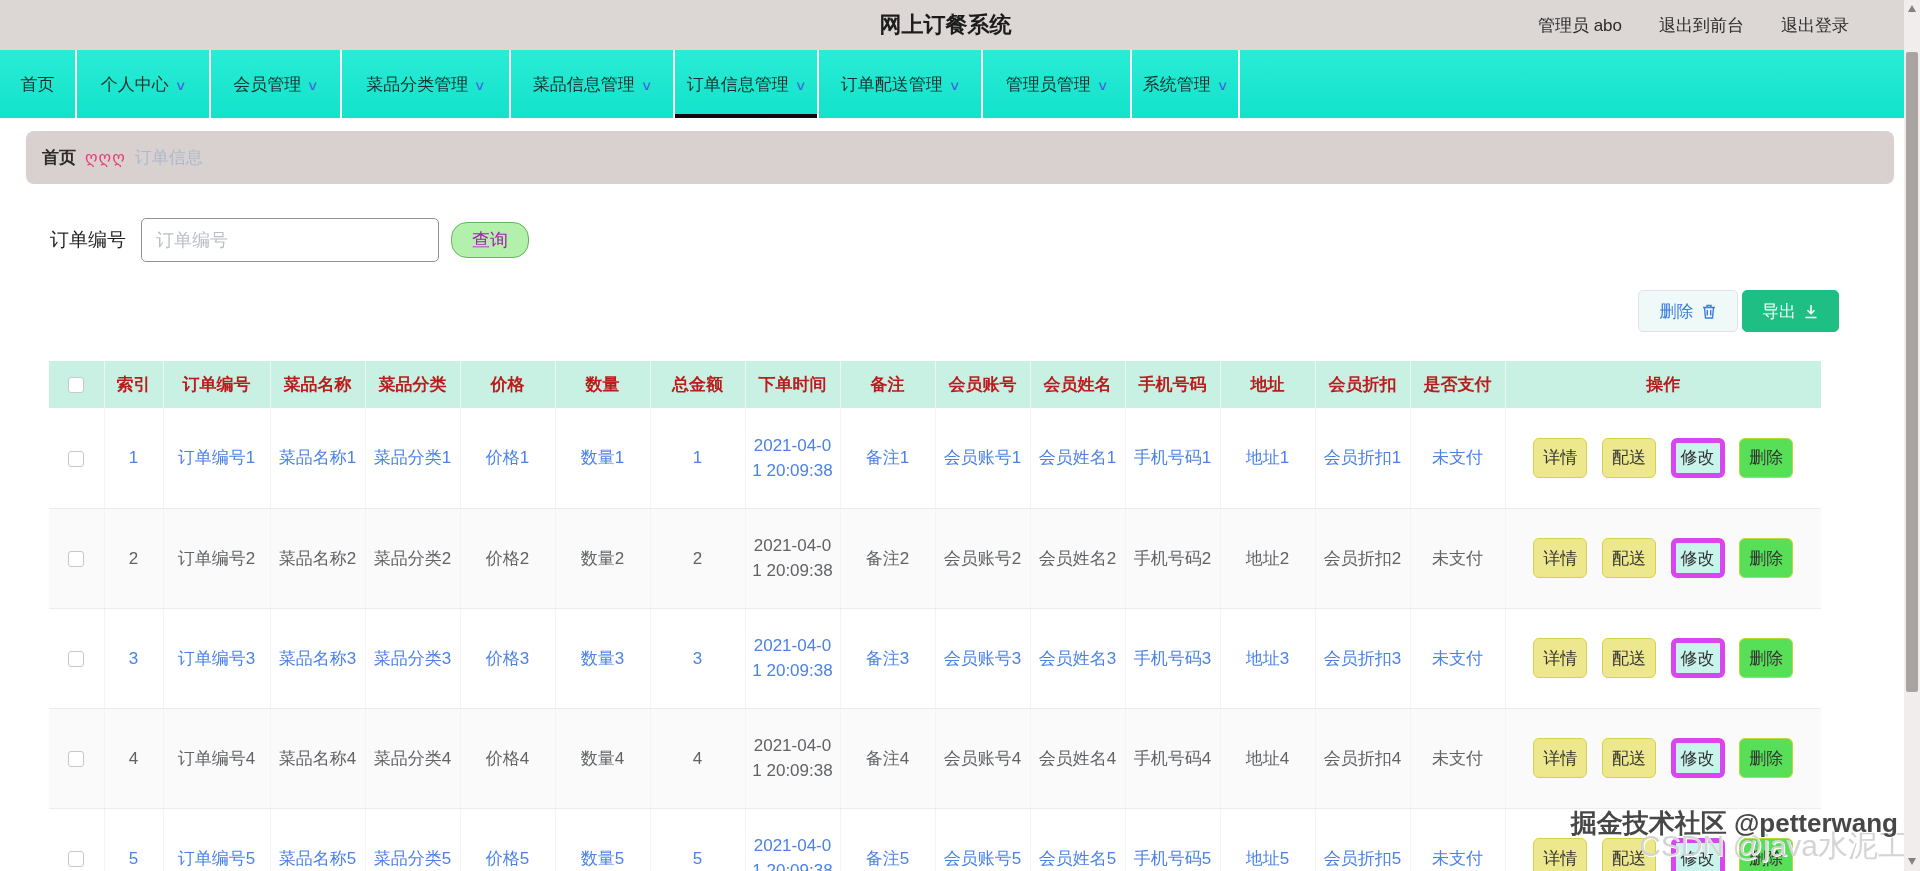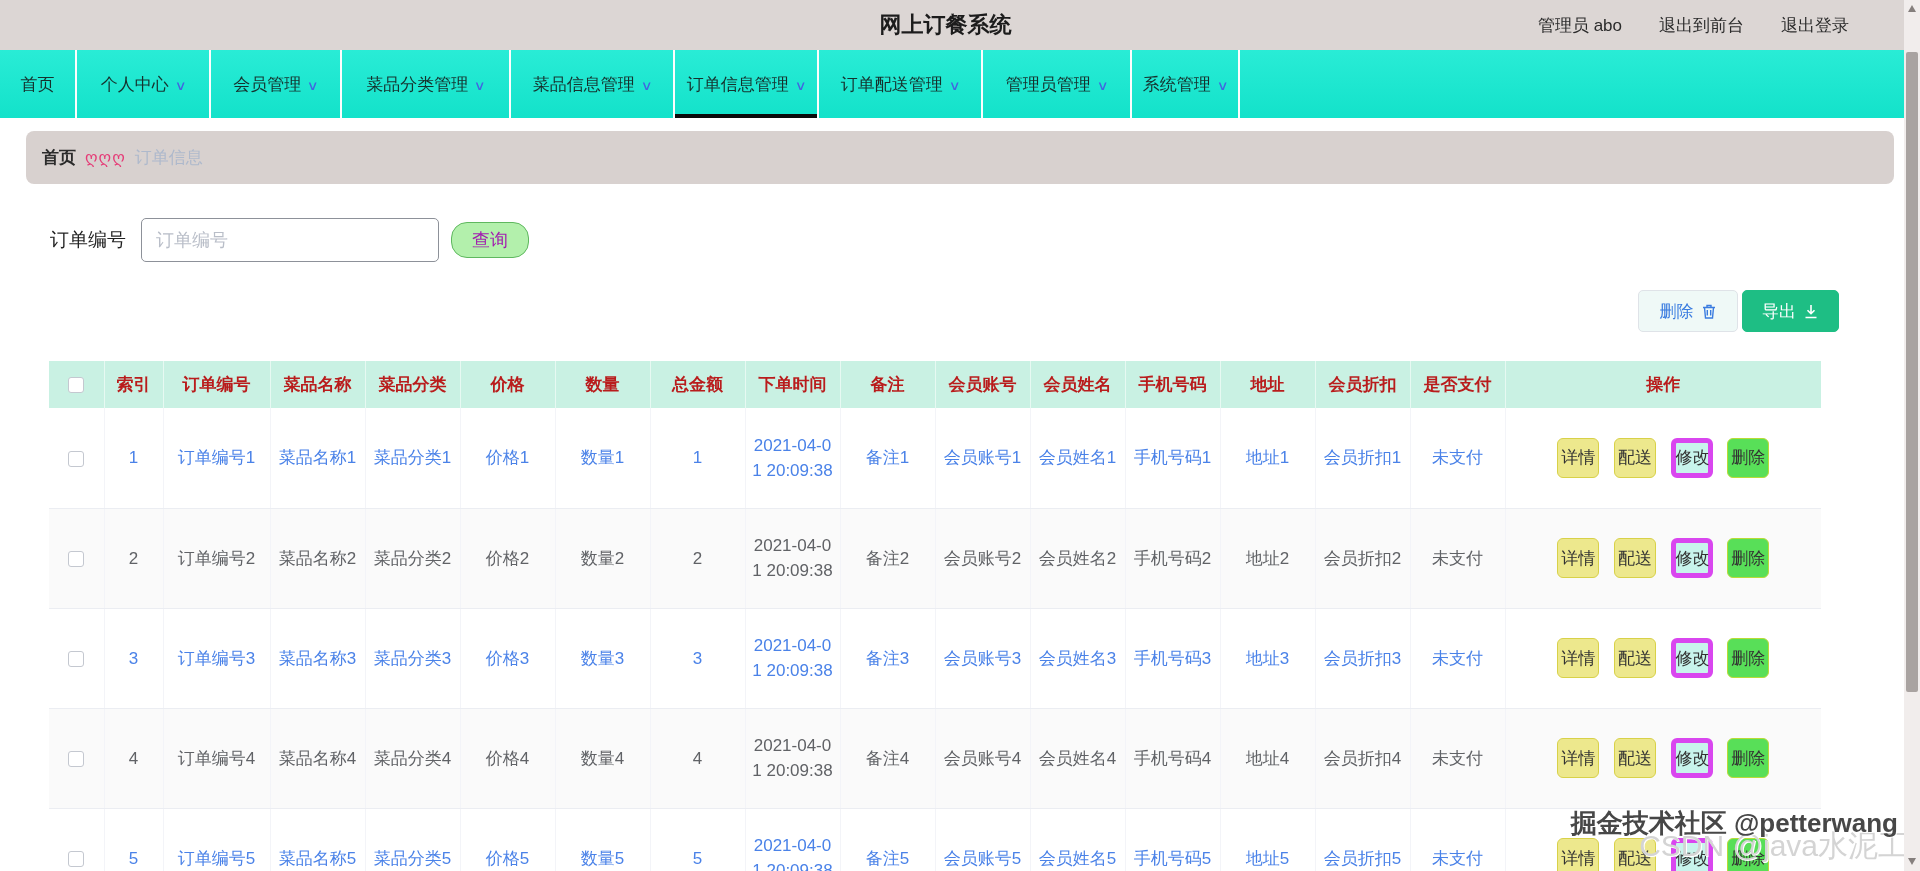--- a/index.html
+++ b/index.html
@@ -59,21 +59,21 @@
   thead th:last-child{border-right:none;}
   tbody td{height:100px;text-align:center;font-size:17px;line-height:25px;
     border-bottom:1px solid #ebedf2;border-right:1px solid #f3f4f8;
     word-break:break-all;padding:0 4px;vertical-align:middle;}
   tbody td:last-child{border-right:none;}
   tr.link-row td{color:var(--link-blue);}
   tr.plain-row td{color:#606266;background:#fafafa;}
   .checkbox{display:inline-block;width:16px;height:16px;background:#fff;border:1px solid #c4c8d0;
     border-radius:3px;cursor:pointer;vertical-align:middle;}
   .actions-cell{white-space:nowrap;}
-  .act-btn{display:inline-block;width:42px;height:40px;margin:0 5px;border-radius:6px;
+  .act-btn{display:inline-block;width:54px;height:40px;margin:0 5px;border-radius:6px;
     font-size:17px;color:#333;cursor:pointer;font-family:inherit;font-weight:500;}
   .btn-detail,.btn-deliver{background:#ede88d;border:1px solid #d8d148;}
   .btn-edit{background:#c8f4ec;border:5px solid #d946ef;}
   .btn-delete{background:#58df58;border:1px solid #b9db36;}
   
   .wm{position:absolute;white-space:nowrap;pointer-events:none;}
   .wm-csdn{right:12px;top:826px;font-size:30px;color:#d4d4d4;z-index:1;
     text-shadow:1px 1px 0 #fff;}
   .wm-juejin{right:22px;top:806px;font-size:26px;font-weight:bold;color:#474747;z-index:2;
     text-shadow:1px 1px 0 rgba(255,255,255,.85);}

